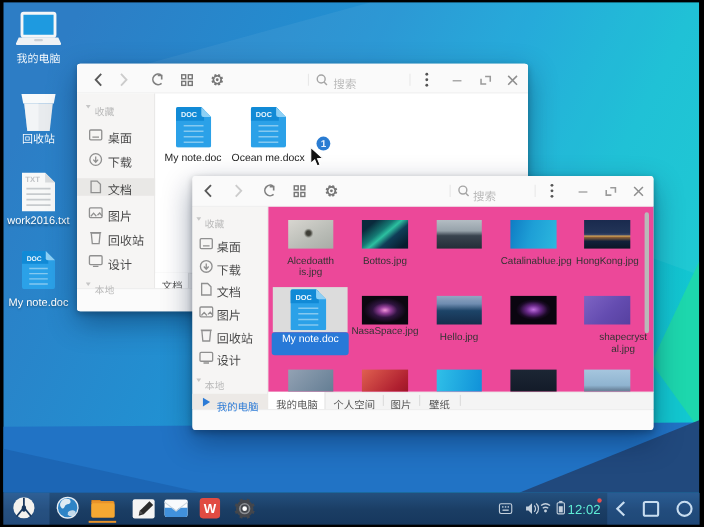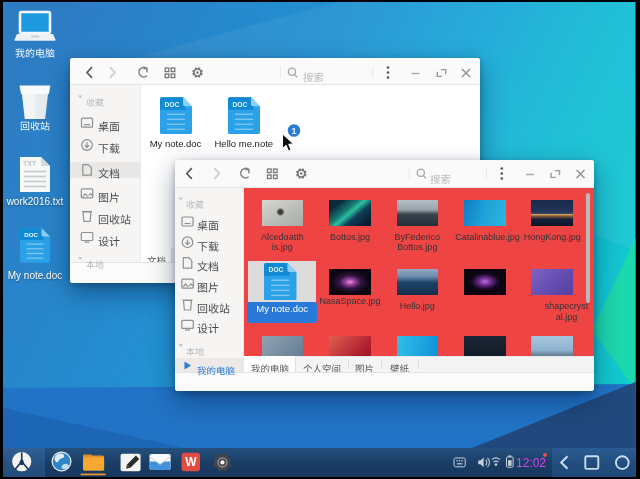--- a/index.html
+++ b/index.html
@@ -229,21 +229,21 @@
 <path d="M23,0 l9,9 h-7 a2,2 0 0 1 -2,-2 Z" fill="#8ed0f5"></path>
 <text x="4.5" y="9.3" font-family="Liberation Sans" font-size="6.6" font-weight="bold" fill="#eaf6fd">DOC</text>
 <g stroke="#85c9f0" stroke-width="1.3">
 <line x1="7" y1="17" x2="25" y2="17"></line>
         <line x1="7" y1="22" x2="25" y2="22"></line>
 <line x1="7" y1="27" x2="25" y2="27"></line>
         <line x1="7" y1="32" x2="25" y2="32"></line>
 </g>
     </svg>
     <div class="abs" style="left:65.5px;top:79.5px;width:80px;text-align:center;font-size:9.5px;color:#222;white-space:nowrap">My note.doc</div>
-    <div class="abs" style="left:133.8px;top:79.5px;width:80px;text-align:center;font-size:9.5px;color:#222;white-space:nowrap">Hello me.note</div>
+    <div class="abs" style="left:133.8px;top:79.5px;width:80px;text-align:center;font-size:9.5px;color:#222;white-space:nowrap">Ocean me.docx</div>
   </div>
 <div class="win" style="left:174.7px;top:160px;width:419.3px;height:231px">
     <div class="tbar" style="height:28px"></div>
     <div class="sbar" style="left:0;top:28px;width:69.8px;height:183.5px"></div>
     <div class="abs" style="left:0;top:197.5px;width:69.8px;height:14px;background:#ece9e6"></div>
     <div class="abs" style="left:69.8px;top:195.5px;width:349.5px;height:16px;background:#f4f4f4;border-top:1px solid #e8e8e8;box-sizing:border-box"></div>
     <div class="abs" style="left:69.8px;top:195.5px;width:51.2px;height:16px;background:#fff;border-right:1px solid #e0e0e0;box-sizing:border-box"></div>
     <div class="abs" style="left:69.8px;top:198px;width:51.2px;text-align:center"><svg class="ck" style="width:38px;height:9.5px" viewBox="0 -880 4000 1000" fill="#555">
         <use href="#cg9" xlink:href="#cg9" transform="translate(0) scale(1,-1)"></use>
         <use href="#cg19" xlink:href="#cg19" transform="translate(1000) scale(1,-1)"></use>
@@ -359,38 +359,37 @@
           <use href="#cg13" xlink:href="#cg13" transform="translate(0) scale(1,-1)"></use>
           <use href="#cg7" xlink:href="#cg7" transform="translate(1000) scale(1,-1)"></use>
         </svg></div>
       <div class="abs" style="left:22px;top:200px"><svg class="ck" style="width:38px;height:9.5px" viewBox="0 -880 4000 1000" fill="#2b7ad6">
           <use href="#cg9" xlink:href="#cg9" transform="translate(0) scale(1,-1)"></use>
           <use href="#cg19" xlink:href="#cg19" transform="translate(1000) scale(1,-1)"></use>
           <use href="#cg18" xlink:href="#cg18" transform="translate(2000) scale(1,-1)"></use>
           <use href="#cg24" xlink:href="#cg24" transform="translate(3000) scale(1,-1)"></use>
         </svg></div>
     </div>
-    <div class="abs" style="left:69.8px;top:28px;width:349.5px;height:167.5px;overflow:hidden;background:#ef4444">
+    <div class="abs" style="left:69.8px;top:28px;width:349.5px;height:167.5px;overflow:hidden;background:#ec4899">
       <div class="abs" style="left:17.15px;top:12px;width:41.5px;height:26px;background:radial-gradient(circle 4.5px at 45% 46%,#3e3e36 0 45%,rgba(62,62,54,0) 95%),linear-gradient(150deg,#d8d6d0,#b9bcb6 60%,#a8aca6)"></div>
       <div class="abs" style="left:84.75px;top:12px;width:41.5px;height:26px;background:linear-gradient(140deg,#0a2a3c 18%,#157a74 40%,#2cc0a0 50%,#0f3e58 64%,#081c2e 90%)"></div>
       <div class="abs" style="left:152.15px;top:12px;width:41.5px;height:26px;background:linear-gradient(#b4bdc3 0%,#96a2aa 38%,#39444f 55%,#242d38 100%)"></div>
       <div class="abs" style="left:219.55px;top:12px;width:41.5px;height:26px;background:linear-gradient(105deg,#0f7cc4 0%,#1e9fd6 45%,#2cb8de 100%)"></div>
       <div class="abs" style="left:286.95px;top:12px;width:41.5px;height:26px;background:linear-gradient(#1a2a4e 0%,#223457 45%,#3a4668 52%,#d8a658 56%,#8a5e36 61%,#12203a 74%,#0c1626 100%)"></div>
       <div class="abs" style="left:84.75px;top:81px;width:41.5px;height:26px;background:radial-gradient(ellipse 46% 44% at 50% 50%,#f095da 0%,#95409a 26%,#301440 58%,#0c0710 100%)"></div>
       <div class="abs" style="left:152.15px;top:81px;width:41.5px;height:26px;background:linear-gradient(#93a6c2 0%,#6e8cb0 28%,#1d4468 52%,#142e4c 100%)"></div>
       <div class="abs" style="left:219.55px;top:81px;width:41.5px;height:26px;background:radial-gradient(ellipse 38% 36% at 50% 48%,#c070e0 0%,#6a2a8a 40%,#1c0a28 80%,#0a0510 100%)"></div>
       <div class="abs" style="left:286.95px;top:81px;width:41.5px;height:26px;background:linear-gradient(135deg,#7e64c4,#644cb0 55%,#5640a0)"></div>
       <div class="abs" style="left:17.15px;top:148px;width:41.5px;height:26px;background:linear-gradient(135deg,#93a2b4,#5f7a90)"></div>
       <div class="abs" style="left:84.75px;top:148px;width:41.5px;height:26px;background:linear-gradient(135deg,#e06050,#b02030 70%,#951325)"></div>
       <div class="abs" style="left:152.15px;top:148px;width:41.5px;height:26px;background:linear-gradient(100deg,#30c0e8,#0f90d8)"></div>
       <div class="abs" style="left:219.55px;top:148px;width:41.5px;height:26px;background:linear-gradient(#1c2634,#101825)"></div>
       <div class="abs" style="left:286.95px;top:148px;width:41.5px;height:26px;background:linear-gradient(#a6c6de 0%,#8fb4d0 55%,#6e88a0 70%,#4a5a70 100%)"></div>
       <div class="abs glab" style="left:3.9px;top:43.5px">Alcedoatth<br>is.jpg</div>
       <div class="abs glab" style="left:71.5px;top:43.5px">Bottos.jpg</div>
-      <div class="abs glab" style="left:138.9px;top:43.5px">ByFederico<br>Bottos.jpg</div>
       <div class="abs glab" style="left:209px;top:43.5px">Catalinablue.jpg</div>
       <div class="abs glab" style="left:273.7px;top:43.5px">HongKong.jpg</div>
       <div class="abs glab" style="left:71.5px;top:108px">NasaSpace.jpg</div>
       <div class="abs glab" style="left:138.9px;top:113px">Hello.jpg</div>
       <div class="abs glab" style="left:288px;top:113px">shapecryst<br>al.jpg</div>
       <div class="abs" style="left:3.8px;top:72.8px;width:67.7px;height:40.9px;background:#dcdcdc"></div>
       <div class="abs" style="left:3px;top:113.7px;width:69.3px;height:21.7px;background:#2879d8;border-radius:3px"></div>
       <div class="abs" style="left:3px;top:115.2px;width:69.3px;text-align:center;font-size:9.5px;color:#fff">My note.doc</div>
     </div>
     <svg class="abs" style="left:89.5px;top:102.5px" width="32.5" height="37.5" viewBox="0 0 32 37">
@@ -466,18 +465,18 @@
     <path d="M45.6,11.6 a4,4 0 0 1 0,5.8 M47.4,9.8 a6.3,6.3 0 0 1 0,9.4" fill="none" stroke="#c4d0dd" stroke-width="1.1"></path>
     <g fill="none" stroke="#c4d0dd" stroke-width="1.2">
       <path d="M51.8,11.6 a6.6,6.6 0 0 1 8.2,0"></path>
       <path d="M53.4,14 a4.3,4.3 0 0 1 5,0"></path>
     </g>
     <circle cx="55.9" cy="16.6" r="1.3" fill="#c4d0dd"></circle>
     <rect x="66.5" y="9" width="6.6" height="10.2" rx="1" fill="none" stroke="#c4d0dd" stroke-width="1"></rect>
     <rect x="68.3" y="7.4" width="3" height="1.5" fill="#c4d0dd"></rect>
     <rect x="68" y="12.2" width="3.6" height="5.6" fill="#c4d0dd"></rect>
   </svg>
-<div class="abs" style="left:516px;top:455.8px;width:28px;text-align:center;font-size:12px;color:#d946ef">12:02</div>
+<div class="abs" style="left:516px;top:455.8px;width:28px;text-align:center;font-size:12px;color:#5eead4">12:02</div>
 <div class="abs" style="left:542.5px;top:452.5px;width:4.6px;height:4.6px;border-radius:50%;background:#e85050"></div>
 <svg class="abs" style="left:551.5px;top:448px" width="84" height="29.2" viewBox="0 0 84 29.2">
 <path d="M15.5,8.3 l-6.3,6.2 l6.3,6.2" fill="none" stroke="#c8ddf0" stroke-width="2"></path>
 <rect x="33.3" y="8.3" width="13" height="12.6" rx="1.5" fill="none" stroke="#c8ddf0" stroke-width="1.9"></rect>
 <circle cx="70.3" cy="14.6" r="6.4" fill="none" stroke="#c8ddf0" stroke-width="1.9"></circle>
 </svg>
 </body></html>

